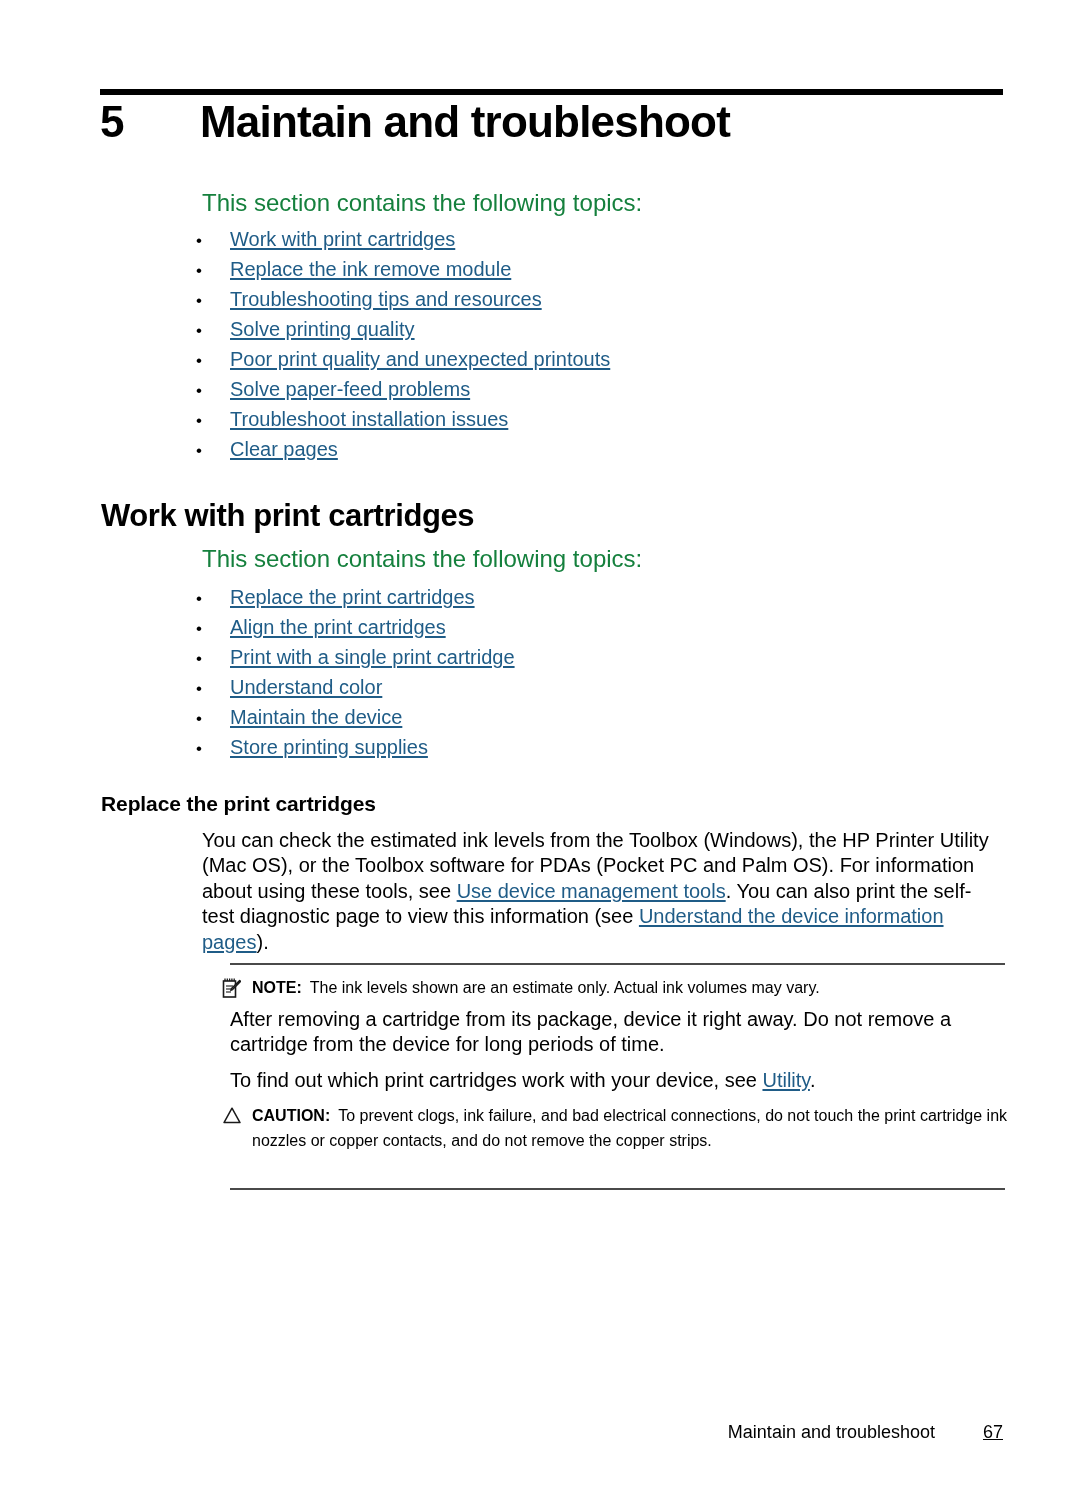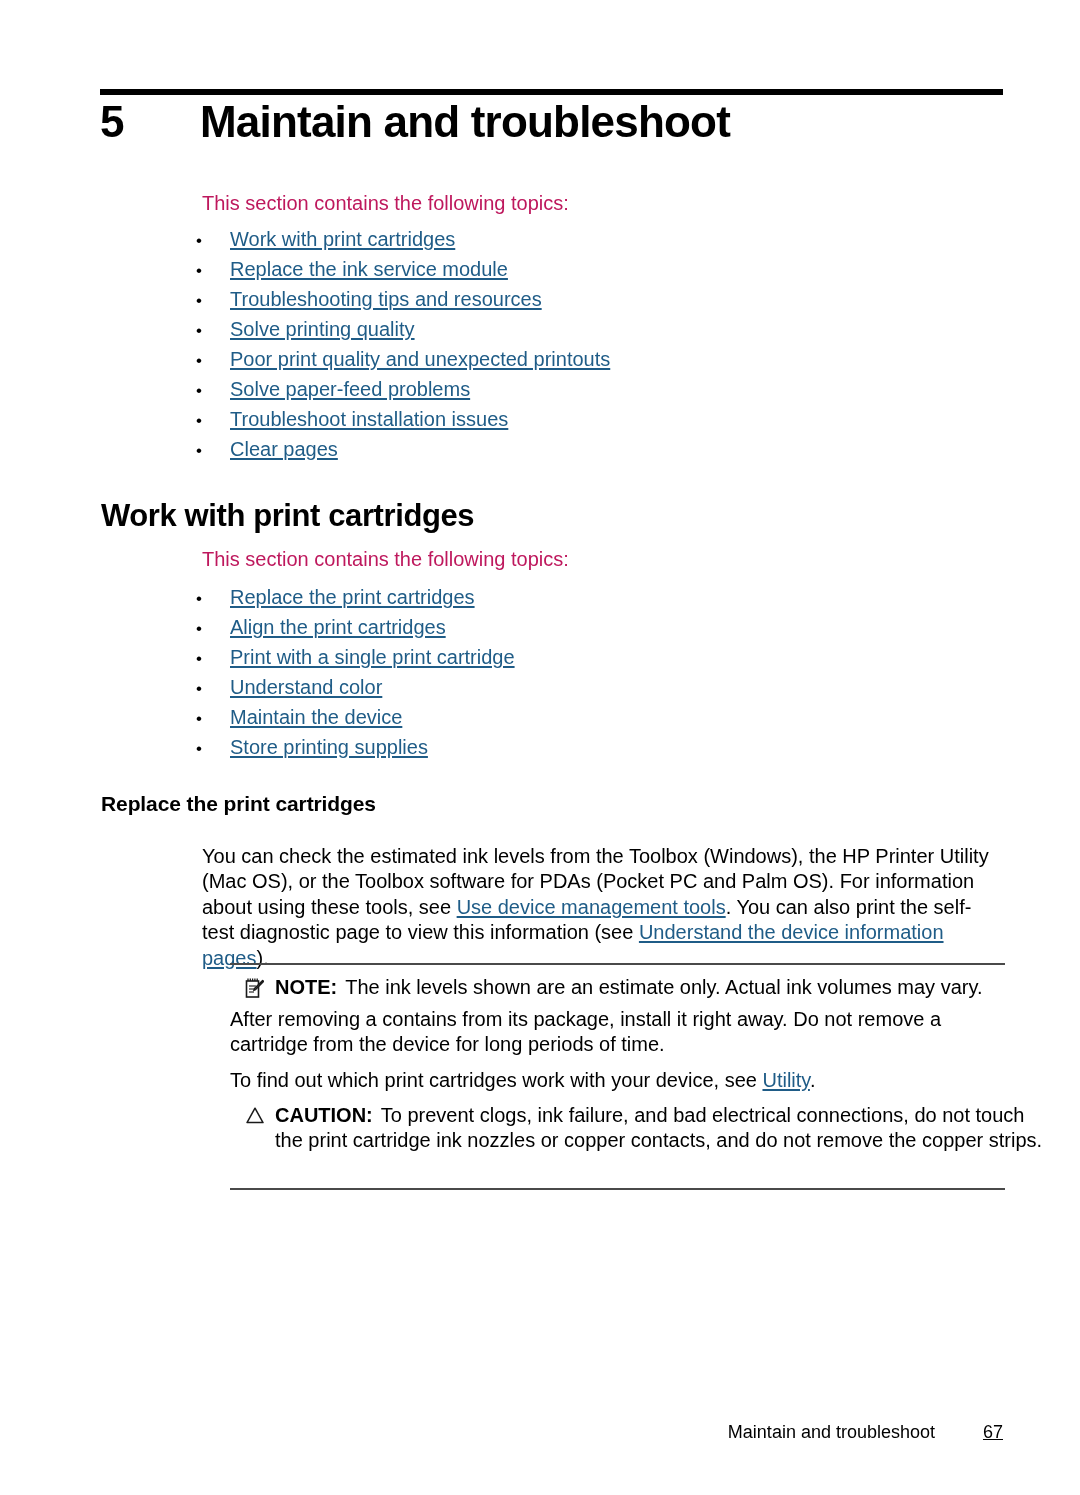--- a/index.html
+++ b/index.html
@@ -47,23 +47,23 @@
   .chapter-title {
     font-size: 44px;
     font-weight: bold;
     letter-spacing: -0.8px;
     line-height: 1.08;
   }
 
   
   .body-text {
     position: absolute;
-    font-size: 20px;
+    font-size: 24px;
     line-height: 30px;
-    color: #be185d;
+    color: #15803d;
   }
   .intro-1 { left: 202px; top: 188px; }
   .intro-2 { left: 202px; top: 544px; }
 
   
   .bullet-list {
     position: absolute;
     left: 196px;
     margin: 0;
     padding: 0;
@@ -114,40 +114,39 @@
 
   
   .para-main {
     position: absolute;
     left: 202px;
     top: 828px;
     width: 800px;
     font-size: 20px;
     line-height: 25.4px;
     text-align: left;
-    margin-top: 16px;
   }
 
   
   .adm-rule {
     position: absolute;
     left: 230px;
     width: 775px;
     height: 2px;
     background: #4a4a4a;
   }
   .rule-note-top { top: 963px; }
   .rule-caution-bottom { top: 1188px; }
 
   
   .adm-block {
     position: absolute;
-    left: 214px;
+    left: 191px;
     width: 805px;
-    font-size: 20px;
+    font-size: 16px;
     line-height: 25.4px;
     padding-left: 31px;
   }
   .adm-row {
     display: flex;
     align-items: flex-start;
   }
   .adm-icon {
     flex: 0 0 30px;
     width: 30px;
@@ -213,21 +212,21 @@
 
   <div class="body-text intro-1">This section contains the following topics:</div>
 
   <ul class="bullet-list list-topics-1">
     <li>
       <span class="bullet-dot">•</span>
       <span class="doclink">Work with print cartridges</span>
     </li>
     <li>
       <span class="bullet-dot">•</span>
-      <span class="doclink">Replace the ink service module</span>
+      <span class="doclink">Replace the ink remove module</span>
     </li>
     <li>
       <span class="bullet-dot">•</span>
       <span class="doclink">Troubleshooting tips and resources</span>
     </li>
     <li>
       <span class="bullet-dot">•</span>
       <span class="doclink">Solve printing quality</span>
     </li>
     <li>
@@ -298,21 +297,21 @@
           <path d="M3 3 L3 0.6 M5.3 3 L5.3 0.6 M7.6 3 L7.6 0.6 M9.9 3 L9.9 0.6 M12.2 3 L12.2 0.6" stroke="#1a1a1a" stroke-width="1.3"></path>
           <path d="M17.6 2.4 L18.6 3.4 L10.6 11.6 L8.8 12.4 L9.5 10.5 Z" fill="#ffffff" stroke="#1a1a1a" stroke-width="1.4" stroke-linejoin="round"></path>
         </svg>
       </div>
       <div class="adm-body">
         <span class="adm-label">NOTE:</span><span class="adm-gap"></span><span>The ink levels shown are an estimate only. Actual ink volumes may vary.</span>
       </div>
     </div>
   </div>
 
-  <div class="after-para">After removing a contains from its package, install it right away. Do not remove a cartridge from the device for long periods of time.</div>
+  <div class="after-para">After removing a cartridge from its package, device it right away. Do not remove a cartridge from the device for long periods of time.</div>
 
   <div class="supplies-para">
     <span>To find out which print cartridges work with your device, see </span><span class="doclink">Utility</span><span>.</span>
   </div>
 
   <div class="adm-block caution-block">
     <div class="adm-row">
       <div class="adm-icon">
         <svg width="20" height="19" viewBox="0 0 20 19" aria-hidden="true">
           <path d="M10 2.2 L18 16.6 L2 16.6 Z" fill="#ffffff" stroke="#1a1a1a" stroke-width="1.5" stroke-linejoin="round"></path>

